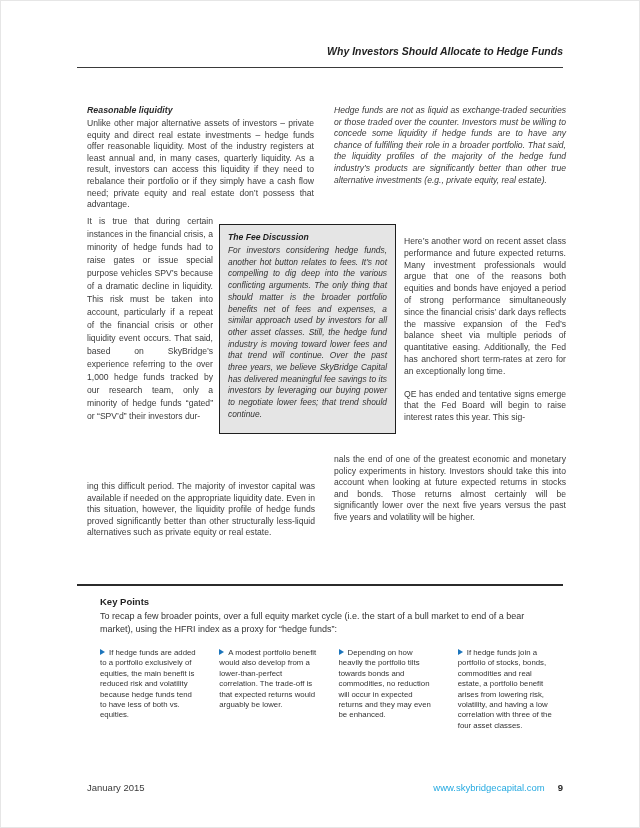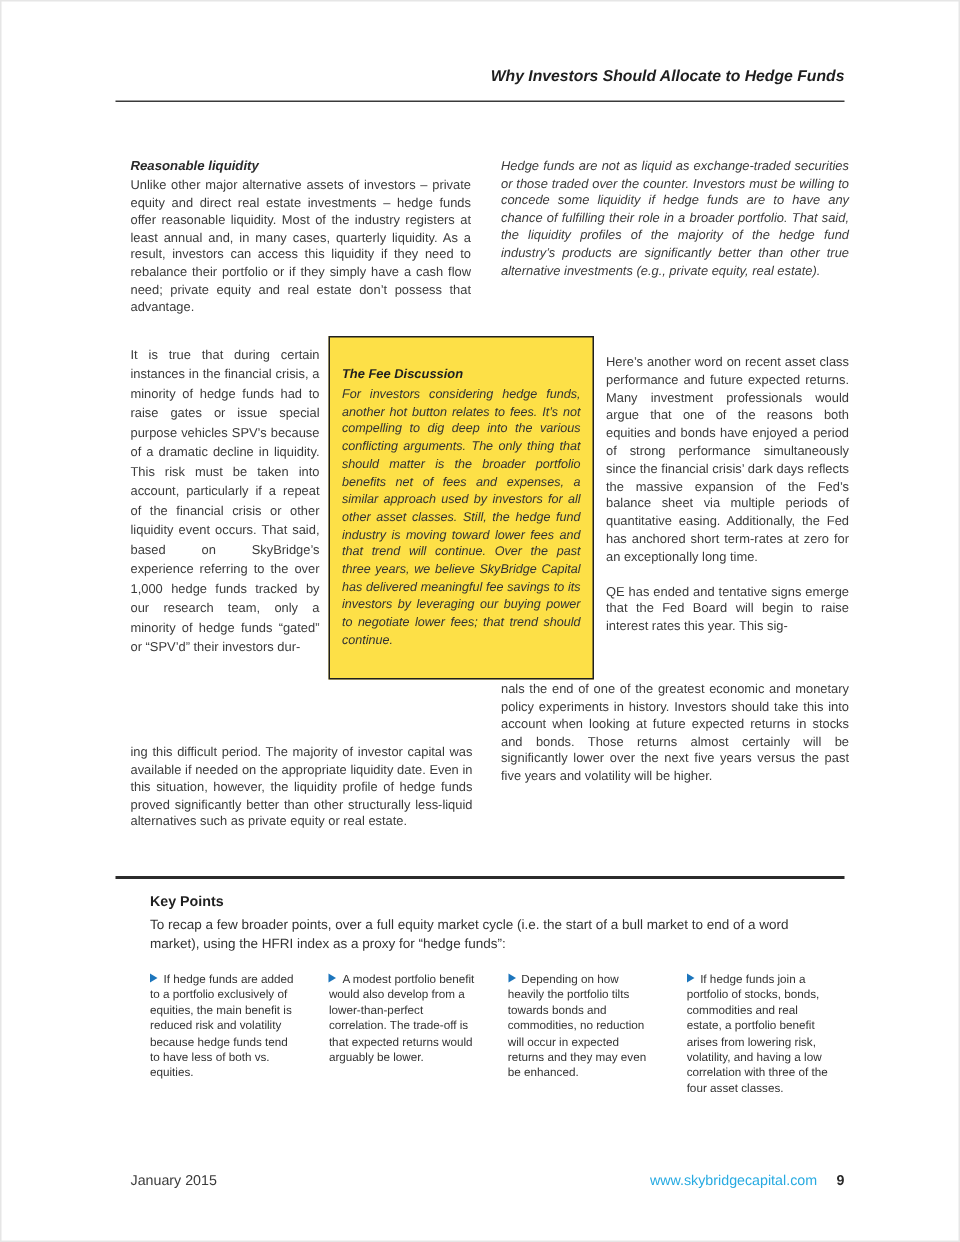--- a/index.html
+++ b/index.html
@@ -40,38 +40,38 @@
     position: absolute;
     top: 104px; left: 86px;
     font-size: 8.8px;
     font-weight: bold;
     font-style: italic;
     color: #2a2a2a;
   }
   .left-para-1 { position: absolute; top: 117px; left: 86px; width: 227px; }
   .right-para-1 { position: absolute; top: 104px; left: 333px; width: 232px; font-style: italic; }
 
-  .left-flow { position: absolute; top: 229px; left: 86px; width: 228px; }
+  .left-flow { position: absolute; top: 214px; left: 86px; width: 228px; }
   .left-flow .narrow { width: 126px; min-height: 266px; line-height: 13px; }
   .left-flow .cont { width: 228px; }
 
   .right-flow { position: absolute; top: 235px; left: 333px; width: 232px; }
   .right-flow .narrow { width: 162px; margin-left: 70px; min-height: 216px; line-height: 11.8px; }
   .right-flow .narrow .para2 { margin: 0 0 11px 0; }
   .right-flow .cont { width: 232px; margin-top: 2px; }
 
   
   .fee-box {
     position: absolute;
     top: 223px; left: 218px;
     width: 177px;
     min-height: 210px;
     border: 1.5px solid #1f1f1f;
-    padding: 19px 8px;
-    background: #fde047;
+    padding: 7px 8px;
+    background: #e5e5e5;
   }
   .fee-box-title {
     font-size: 8.6px;
     font-weight: bold;
     font-style: italic;
     color: #1f1f1f;
     margin-bottom: 3px;
   }
   .fee-box-body {
     font-size: 8.4px;
@@ -170,21 +170,21 @@
   <div class="right-flow">
     <div class="narrow">
       <div class="para2 body-text" style="line-height:11.8px;">Here’s another word on recent asset class performance and future expected returns. Many investment professionals would argue that one of the reasons both equities and bonds have enjoyed a period of strong performance simultaneously since the financial crisis’ dark days reflects the massive expansion of the Fed’s balance sheet via multiple periods of quantitative easing. Additionally, the Fed has anchored short term-rates at zero for an exceptionally long time.</div>
       <div class="body-text" style="line-height:11.8px;">QE has ended and tentative signs emerge that the Fed Board will begin to raise interest rates this year. This sig-</div>
     </div>
     <div class="cont body-text">nals the end of one of the greatest economic and monetary policy experiments in history. Investors should take this into account when looking at future expected returns in stocks and bonds. Those returns almost certainly will be significantly lower over the next five years versus the past five years and volatility will be higher.</div>
   </div>
 
   <div class="kp-rule"></div>
   <div class="kp-heading">Key Points</div>
-  <div class="kp-intro">To recap a few broader points, over a full equity market cycle (i.e. the start of a bull market to end of a word market), using the HFRI index as a proxy for “hedge funds”:</div>
+  <div class="kp-intro">To recap a few broader points, over a full equity market cycle (i.e. the start of a bull market to end of a bear market), using the HFRI index as a proxy for “hedge funds”:</div>
 
   <div class="kp-bullets">
     <div class="kp-bullet">
       <span class="arrow-icon"></span><span>If hedge funds are added to a portfolio exclusively of equities, the main benefit is reduced risk and volatility because hedge funds tend to have less of both vs. equities.</span>
     </div>
     <div class="kp-bullet">
       <span class="arrow-icon"></span><span>A modest portfolio benefit would also develop from a lower-than-perfect correlation. The trade-off is that expected returns would arguably be lower.</span>
     </div>
     <div class="kp-bullet">
       <span class="arrow-icon"></span><span>Depending on how heavily the portfolio tilts towards bonds and commodities, no reduction will occur in expected returns and they may even be enhanced.</span>

